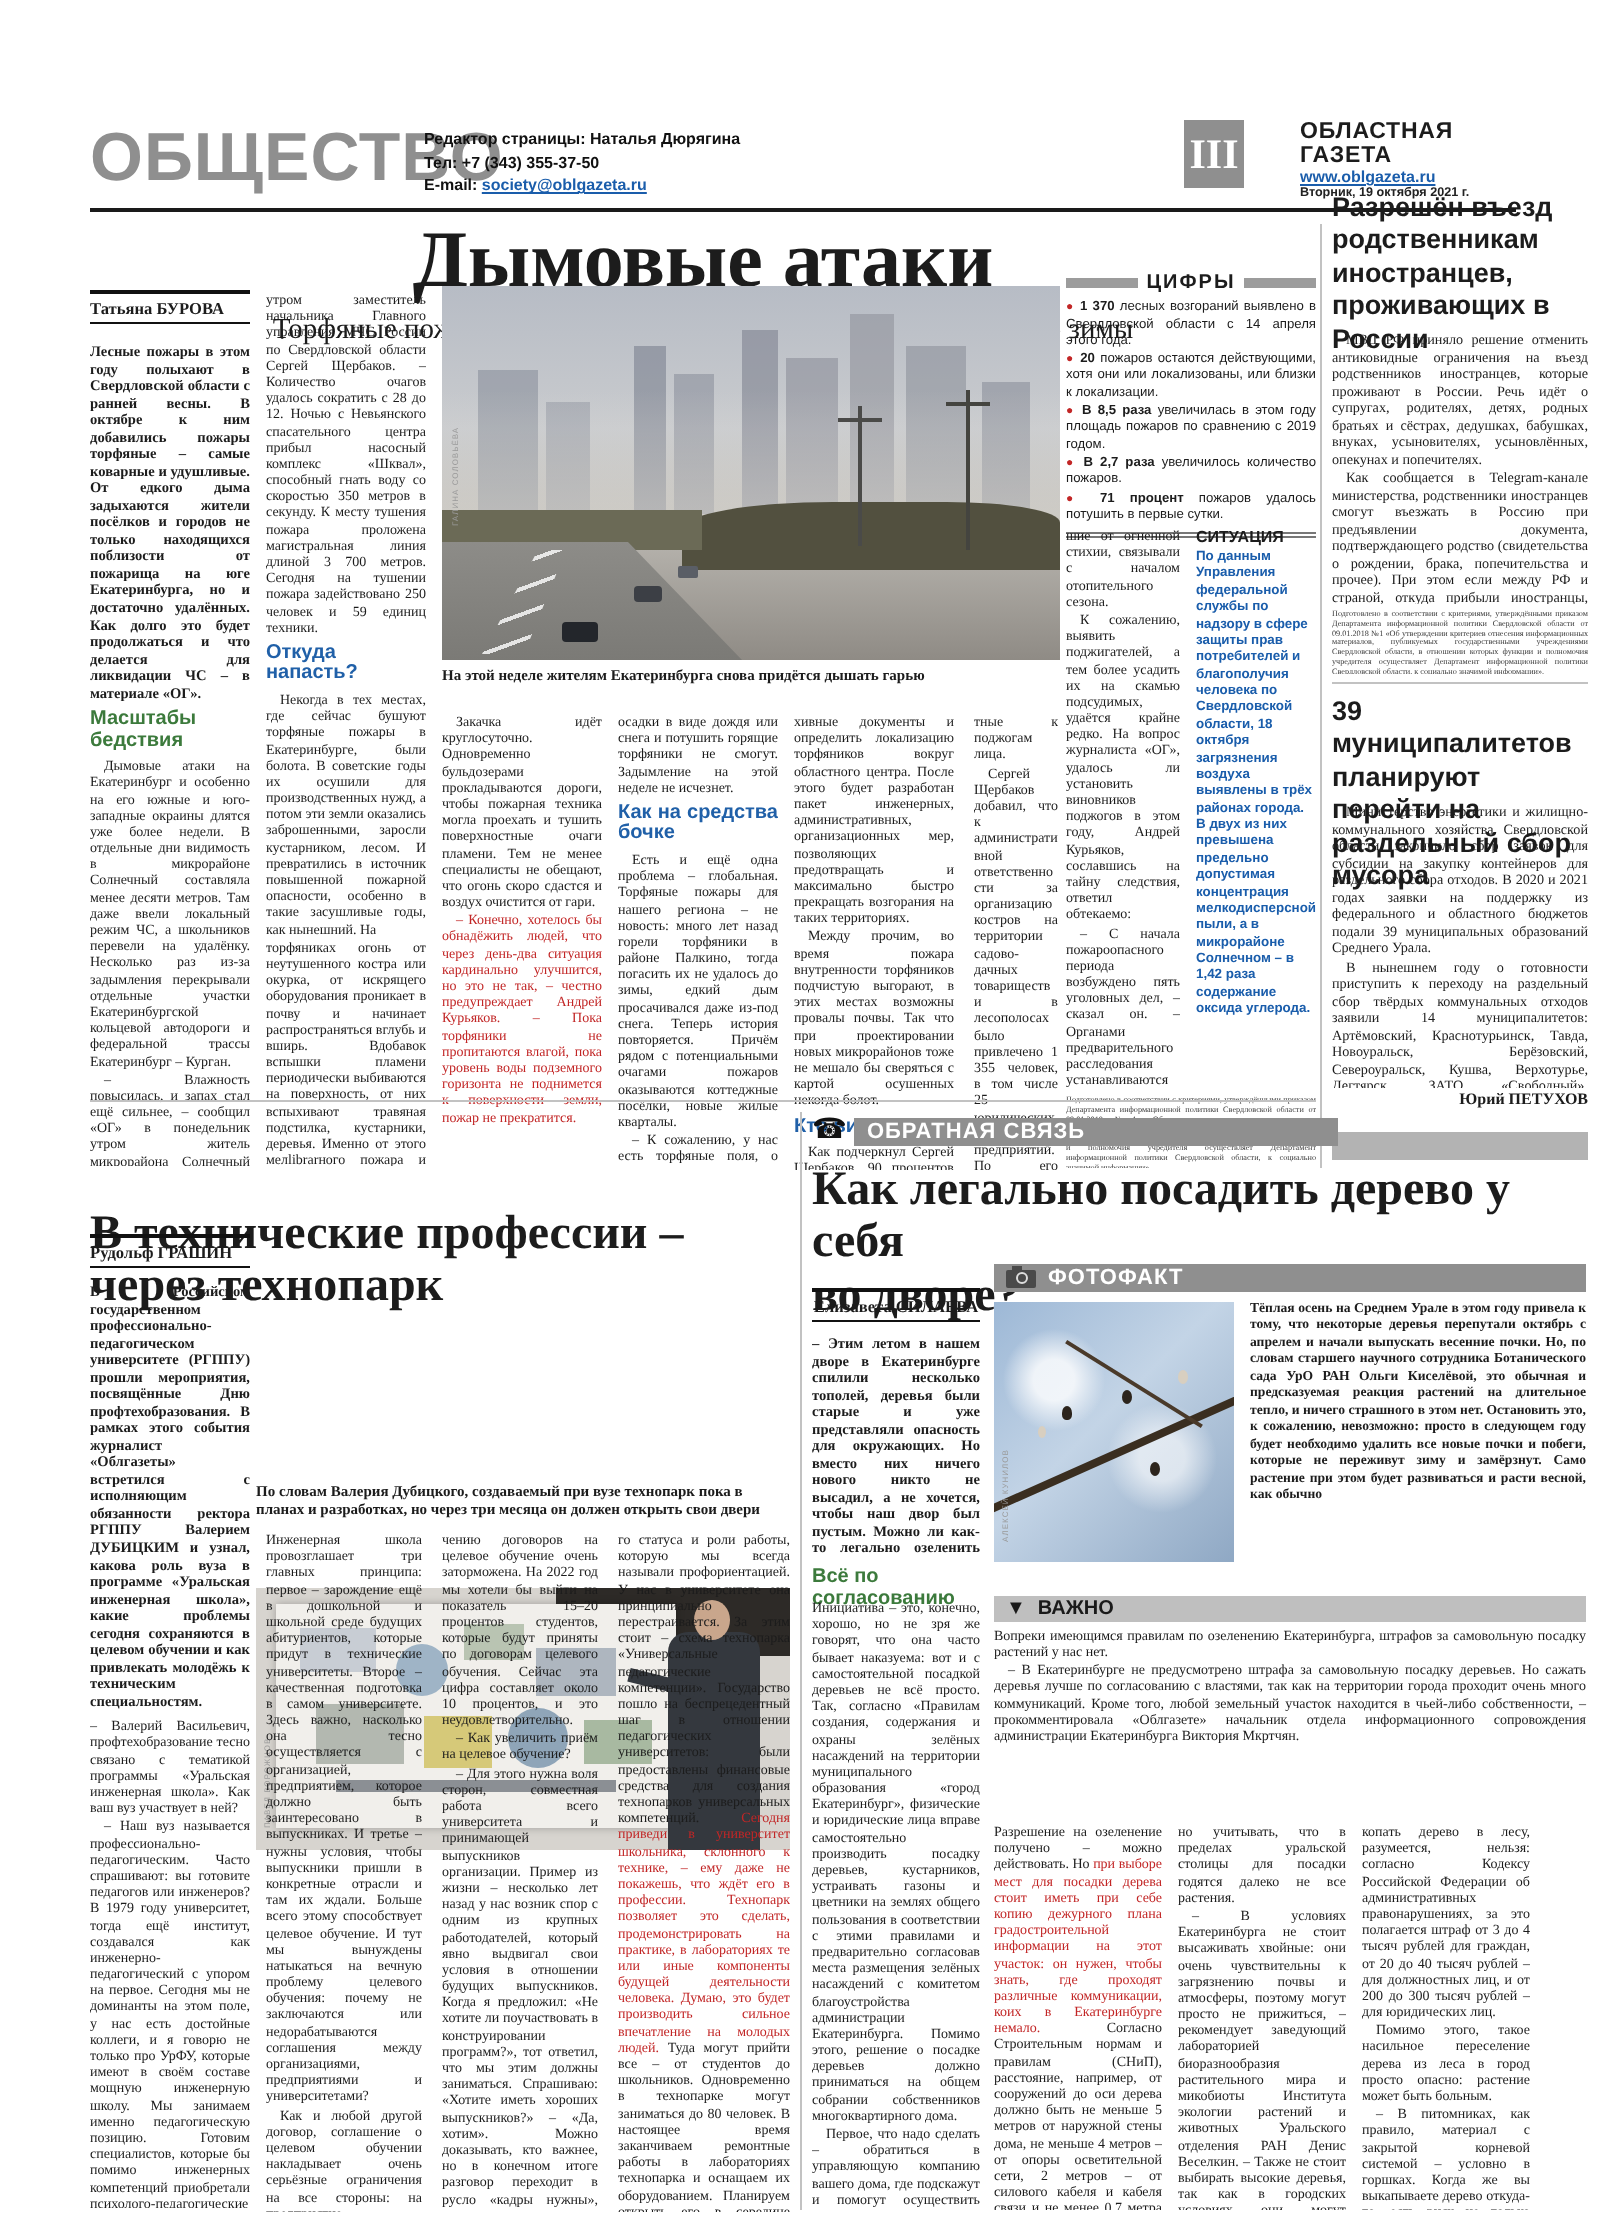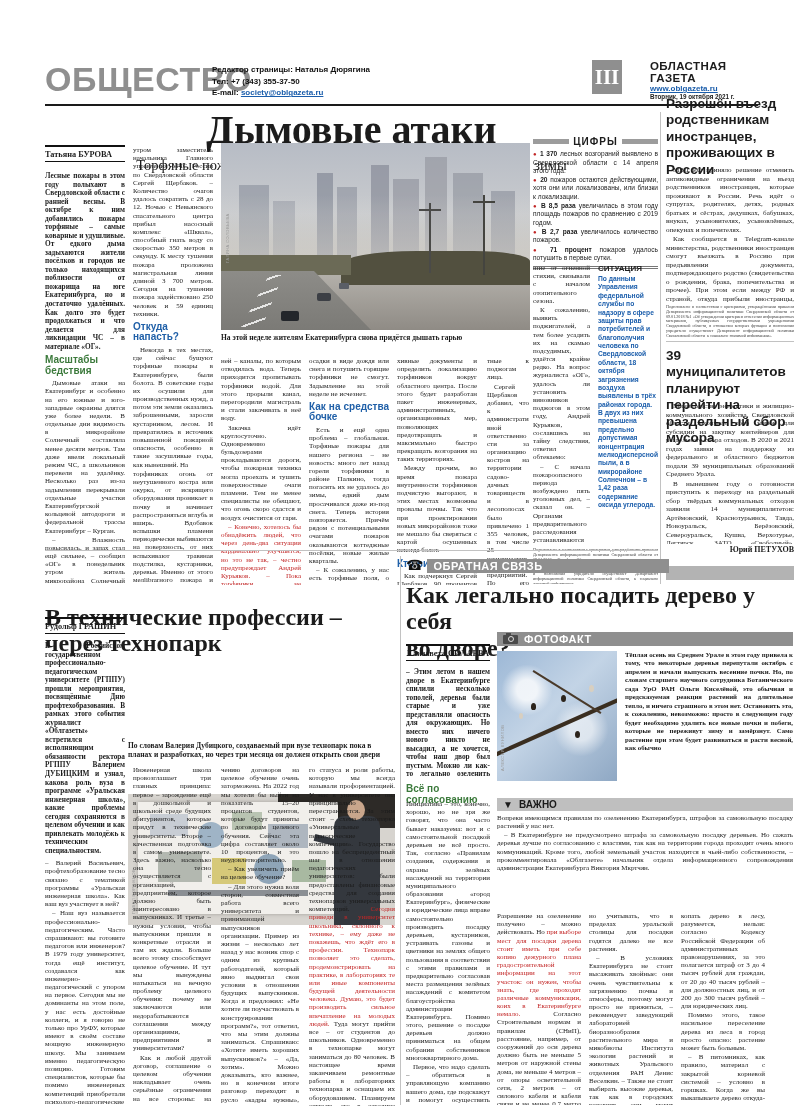--- a/index.html
+++ b/index.html
@@ -121,21 +121,20 @@
     <div style="left:118px;top:140px;width:10px;height:6px;background:#5a5e66;border-radius:1px;"></div>
     <div style="left:208px;top:60px;width:2px;height:70px;background:#4a4a48;"></div>
     <div style="left:198px;top:66px;width:22px;height:2px;background:#4a4a48;"></div>
     <div style="left:262px;top:52px;width:2px;height:80px;background:#44443f;"></div>
     <div style="left:252px;top:58px;width:22px;height:2px;background:#44443f;"></div>
     <div class="credit" style="left:4px;top:120px;">ГАЛИНА СОЛОВЬЁВА</div>
   </div>
   <div class="abs caption" style="left:221px;top:333px;width:309px;">На этой неделе жителям Екатеринбурга снова придётся дышать гарью</div>
 
   <div class="abs col" style="left:221px;top:357px;width:80px;height:228px;">
-    <p class="ni">ней – каналы, по которым отводилась вода. Теперь приходится пропитывать торфяники водой. Для этого прорыли канал, перегородили магистраль и стали закачивать в неё воду.</p>
     <p>Закачка идёт круглосуточно. Одновременно бульдозерами прокладываются дороги, чтобы пожарная техника могла проехать и тушить поверхностные очаги пламени. Тем не менее специалисты не обещают, что огонь скоро сдастся и воздух очистится от гари.</p>
     <p class="redtx">– Конечно, хотелось бы обнадёжить людей, что через день-два ситуация кардинально улучшится, но это не так, – честно предупреждает Андрей Курьяков. – Пока торфяники не пропитаются влагой, пока уровень воды подземного горизонта не поднимется к поверхности земли, пожар не прекратится.</p>
 
   </div>
   <div class="abs col" style="left:309px;top:357px;width:80px;height:228px;">
     <p class="ni">осадки в виде дождя или снега и потушить горящие торфяники не смогут. Задымление на этой неделе не исчезнет.</p>
     <div class="hcol blue">Как на средства бочке</div>
     <p>Есть и ещё одна проблема – глобальная. Торфяные пожары для нашего региона – не новость: много лет назад горели торфяники в районе Палкино, тогда погасить их не удалось до зимы, едкий дым просачивался даже из-под снега. Теперь история повторяется. Причём рядом с потенциальными очагами пожаров оказываются коттеджные посёлки, новые жилые кварталы.</p>
     <p>– К сожалению, у нас есть торфяные поля, о которых никому не известно, – признаёт печальный факт Андрей Курьяков. – Когда закончились советские времена, многие документы были утрачены, в том числе и списки осушенных болот. Этот вопрос поднимался позавчера на заседании оперативного штаба. По инициативе администрации Екатеринбурга принято решение поднять ар-</p>
   </div>

